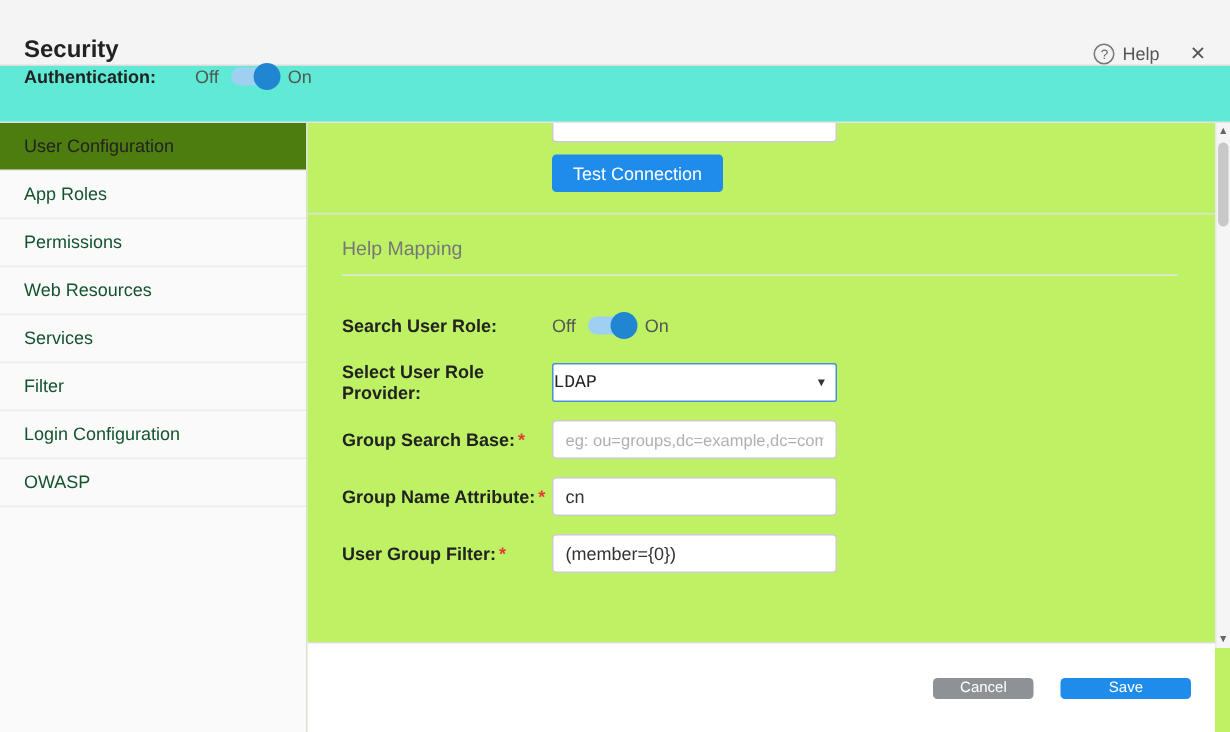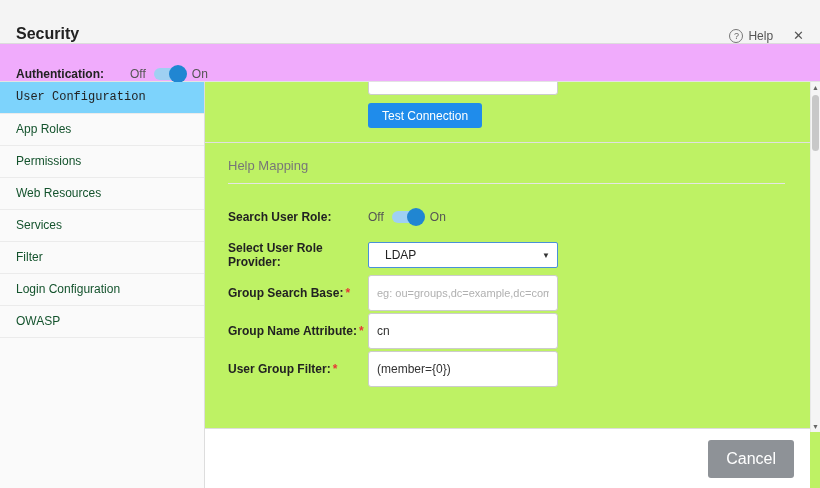--- a/index.html
+++ b/index.html
@@ -20,40 +20,40 @@
   .help { display:flex; align-items:center; gap:5px; cursor:pointer; }
   .help-circle {
     width:14px; height:14px; border:1px solid #777; border-radius:50%;
     display:inline-flex; align-items:center; justify-content:center;
     font-size:9px; color:#666;
   }
   .close-x { font-size:13px; color:#555; cursor:pointer; }
   
   .auth-bar {
     position:absolute; top:44px; left:0; right:0; height:38px;
-    background:#f0abfc; border-bottom:1px solid #e3e3e3;
-    display:flex; align-items:flex-end; padding:0 16px;
+    background:#5eead4; border-bottom:1px solid #e3e3e3;
+    display:flex; align-items:flex-start; padding:0 16px;
   }
   .auth-label { color:#222; font-weight:600; }
   .toggle-group { display:flex; align-items:center; gap:8px; margin-left:26px; color:#555; }
   .toggle { width:30px; height:12px; background:#9fd0f2; border-radius:7px; position:relative; cursor:pointer; }
   .toggle .knob {
     position:absolute; right:-3px; top:-3px; width:18px; height:18px;
     border-radius:50%; background:#2086d2;
   }
   
   .sidebar {
     position:absolute; top:82px; left:0; bottom:0; width:205px;
     background:#fafafa; border-right:1px solid #ddd;
   }
   .side-item {
     height:32px; line-height:31px; padding-left:16px; color:#14532d;
     border-bottom:1px solid #ebebeb; cursor:pointer; background:#fafafa;
   }
-  .side-item.active { background:#7dd3fc; color:#222;font-family:Liberation Mono, monospace; }
+  .side-item.active { background:#4d7c0f; color:#222; }
   
   .main { position:absolute; top:82px; left:205px; right:0; bottom:0; background:#bef264; }
   .content { position:absolute; top:0; left:0; right:10px; bottom:60px; overflow:hidden; }
   .partial-input {
     position:absolute; left:163px; top:-13px; width:190px; height:26px;
     border:1px solid #ccc; border-radius:3px; padding:0 8px; font:inherit; color:#333; background:#fff;
   }
   .btn-test {
     position:absolute; left:163px; top:21px; height:25px; padding:0 14px;
     background:#1f8ceb; color:#fff; border:none; border-radius:3px;
@@ -61,46 +61,46 @@
   }
   .section-divider { position:absolute; top:60px; left:0; right:0; border-top:1px solid #e0e0e0; }
   .role-mapping { position:absolute; top:60px; left:23px; right:25px; }
   .role-mapping h2 { font-size:13px; font-weight:400; color:#777; margin:16px 0 10px; }
   .role-mapping hr { border:none; border-top:1px solid #e5e5e5; }
   .rows { padding-top:20px; }
   .row { display:flex; align-items:center; height:26px; margin-bottom:12px; }
   .row label { width:140px; color:#222; font-weight:700; font-size:12px; }
   .req { color:#e53935; margin-left:2px; }
   .txt {
-    width:190px; height:36px; border:1px solid #ccc; border-radius:3px;
+    width:190px; height:26px; border:1px solid #ccc; border-radius:3px;
     padding:0 8px; font:inherit; font-size:12px; color:#333;
   }
   .txt::placeholder { color:#b0b0b0; font-size:11px; }
   .select {
     width:190px; height:26px; border:1px solid #4a90d9; border-radius:2px;
-    display:flex; align-items:center; padding:0 16px; cursor:pointer;
-    position:relative; background:#fff; color:#222;
+    display:flex; align-items:center; padding:0 0; cursor:pointer;
+    position:relative; background:#fff; color:#222;font-family:Liberation Mono, monospace;
   }
   .select .caret { position:absolute; right:7px; font-size:8px; color:#333; }
   
   .scrollbar {
     position:absolute; top:0; right:0; width:10px; height:350px;
     background:#f5f5f5; border-left:1px solid #e8e8e8; cursor:pointer;
   }
   .sb-arrow { position:absolute; left:0; right:0; height:11px; font-size:7px; color:#666; text-align:center; line-height:11px; }
   .sb-up { top:0; }
   .sb-down { bottom:0; }
   .sb-thumb { position:absolute; top:13px; left:1px; width:7px; height:56px; background:#c8c8c8; border-radius:4px; }
   
   .footer {
     position:absolute; left:0; right:10px; bottom:0; height:60px;
     border-top:1px solid #ddd; background:#fff;
     display:flex; align-items:center; justify-content:flex-end; gap:18px; padding-right:16px;
   }
-  .btn { height:38px; padding:0 18px; border:none; border-radius:3px; color:#fff; font:inherit; font-size:16px; cursor:pointer; }
+  .btn { height:14px; padding:0 18px; border:none; border-radius:3px; color:#fff; font:inherit; font-size:10px; cursor:pointer; }
   .btn-cancel { background:#8e9297; }
   .btn-save { background:#1f8ceb; padding:0 32px; }
 </style>
 </head>
 <body>
 
 <div class="app">
 
   <header class="hdr">
     <h1>Security</h1>
@@ -186,16 +186,17 @@
     </div>
 
     <div class="scrollbar">
       <div class="sb-arrow sb-up">▲</div>
       <div class="sb-thumb"></div>
       <div class="sb-arrow sb-down">▼</div>
     </div>
 
     <footer class="footer">
       <button class="btn btn-cancel">Cancel</button>
+      <button class="btn btn-save">Save</button>
     </footer>
   </main>
 
 </div>
 
 </body></html>

